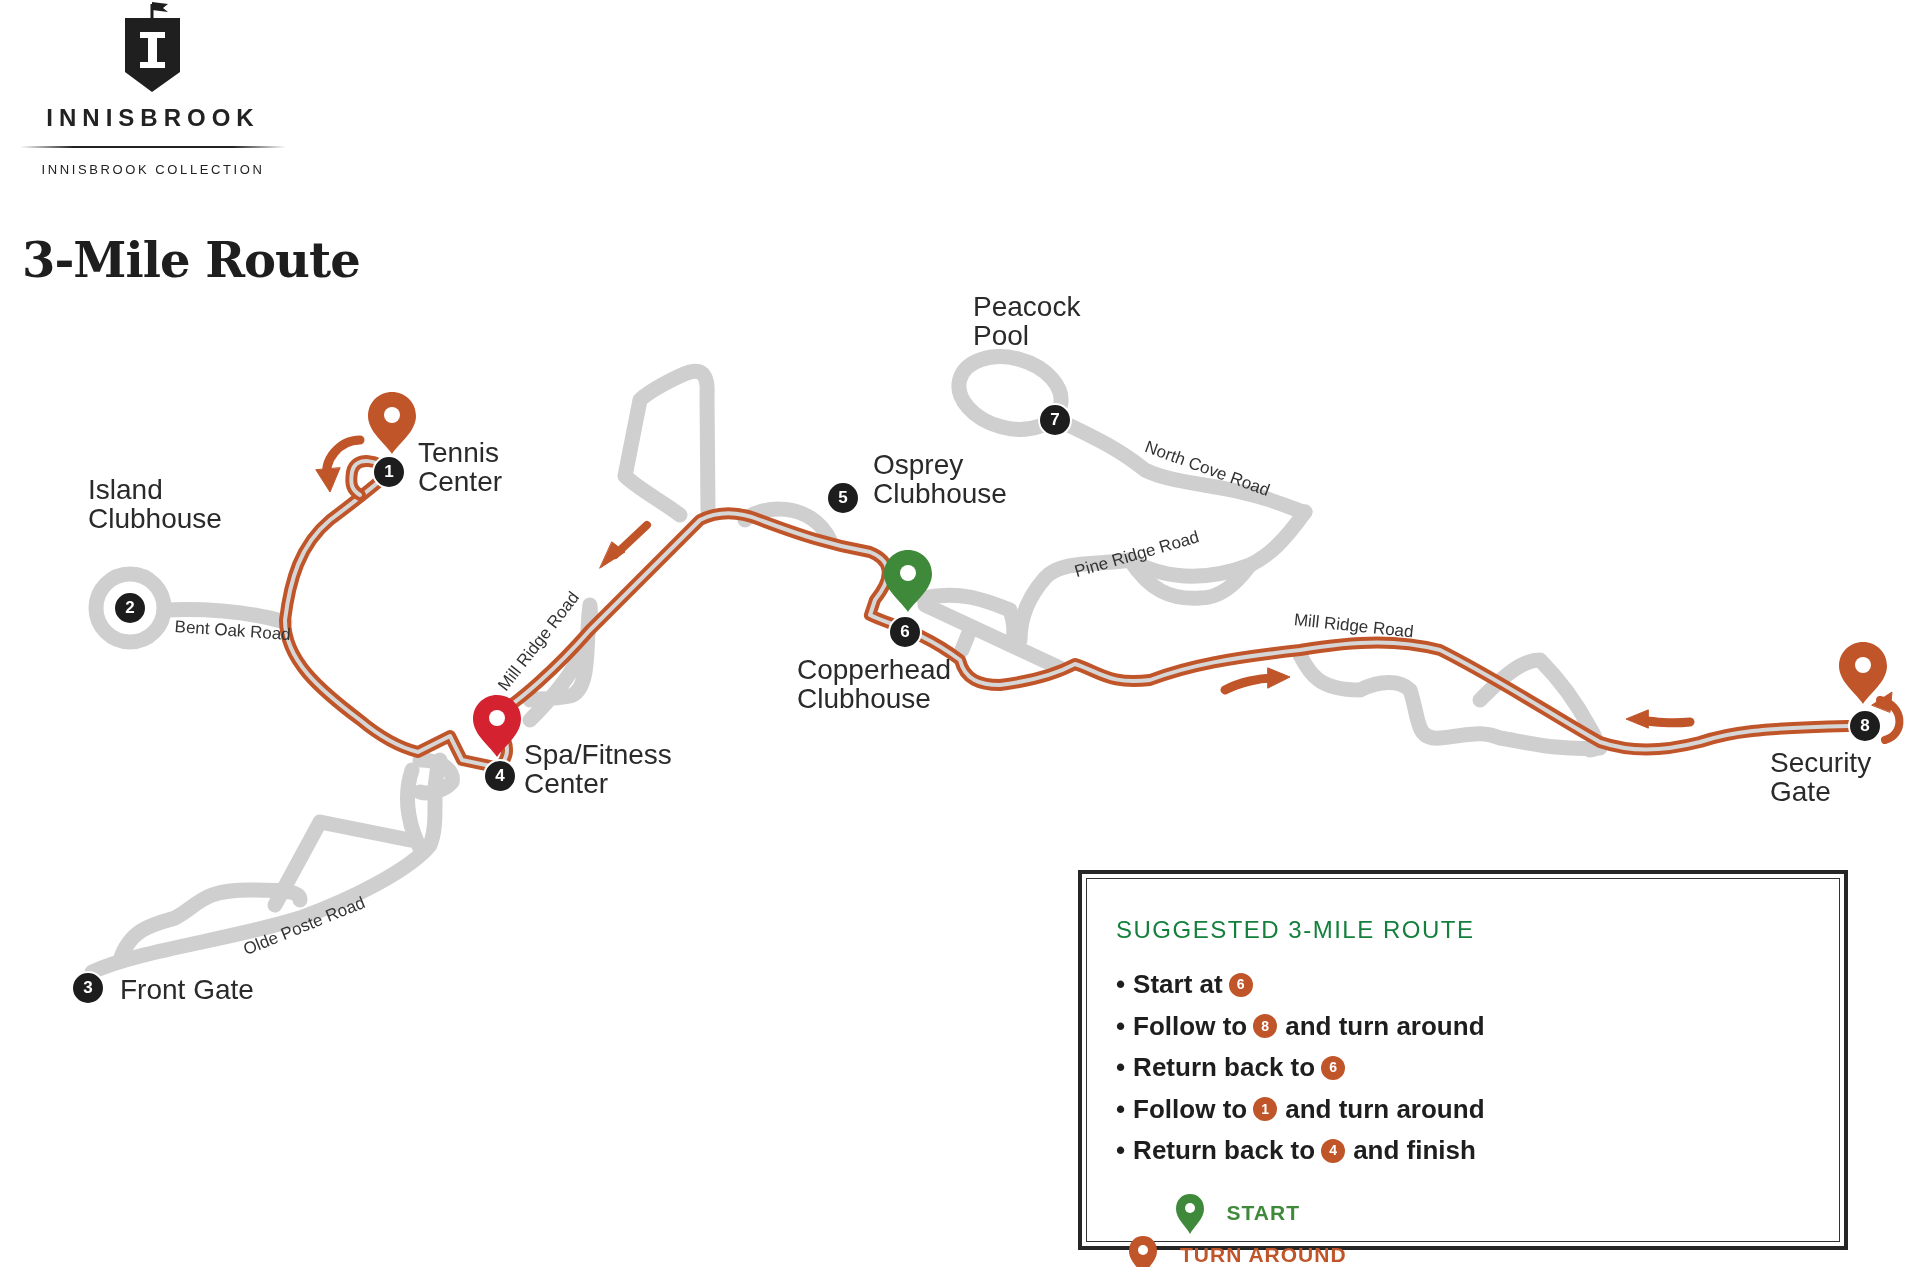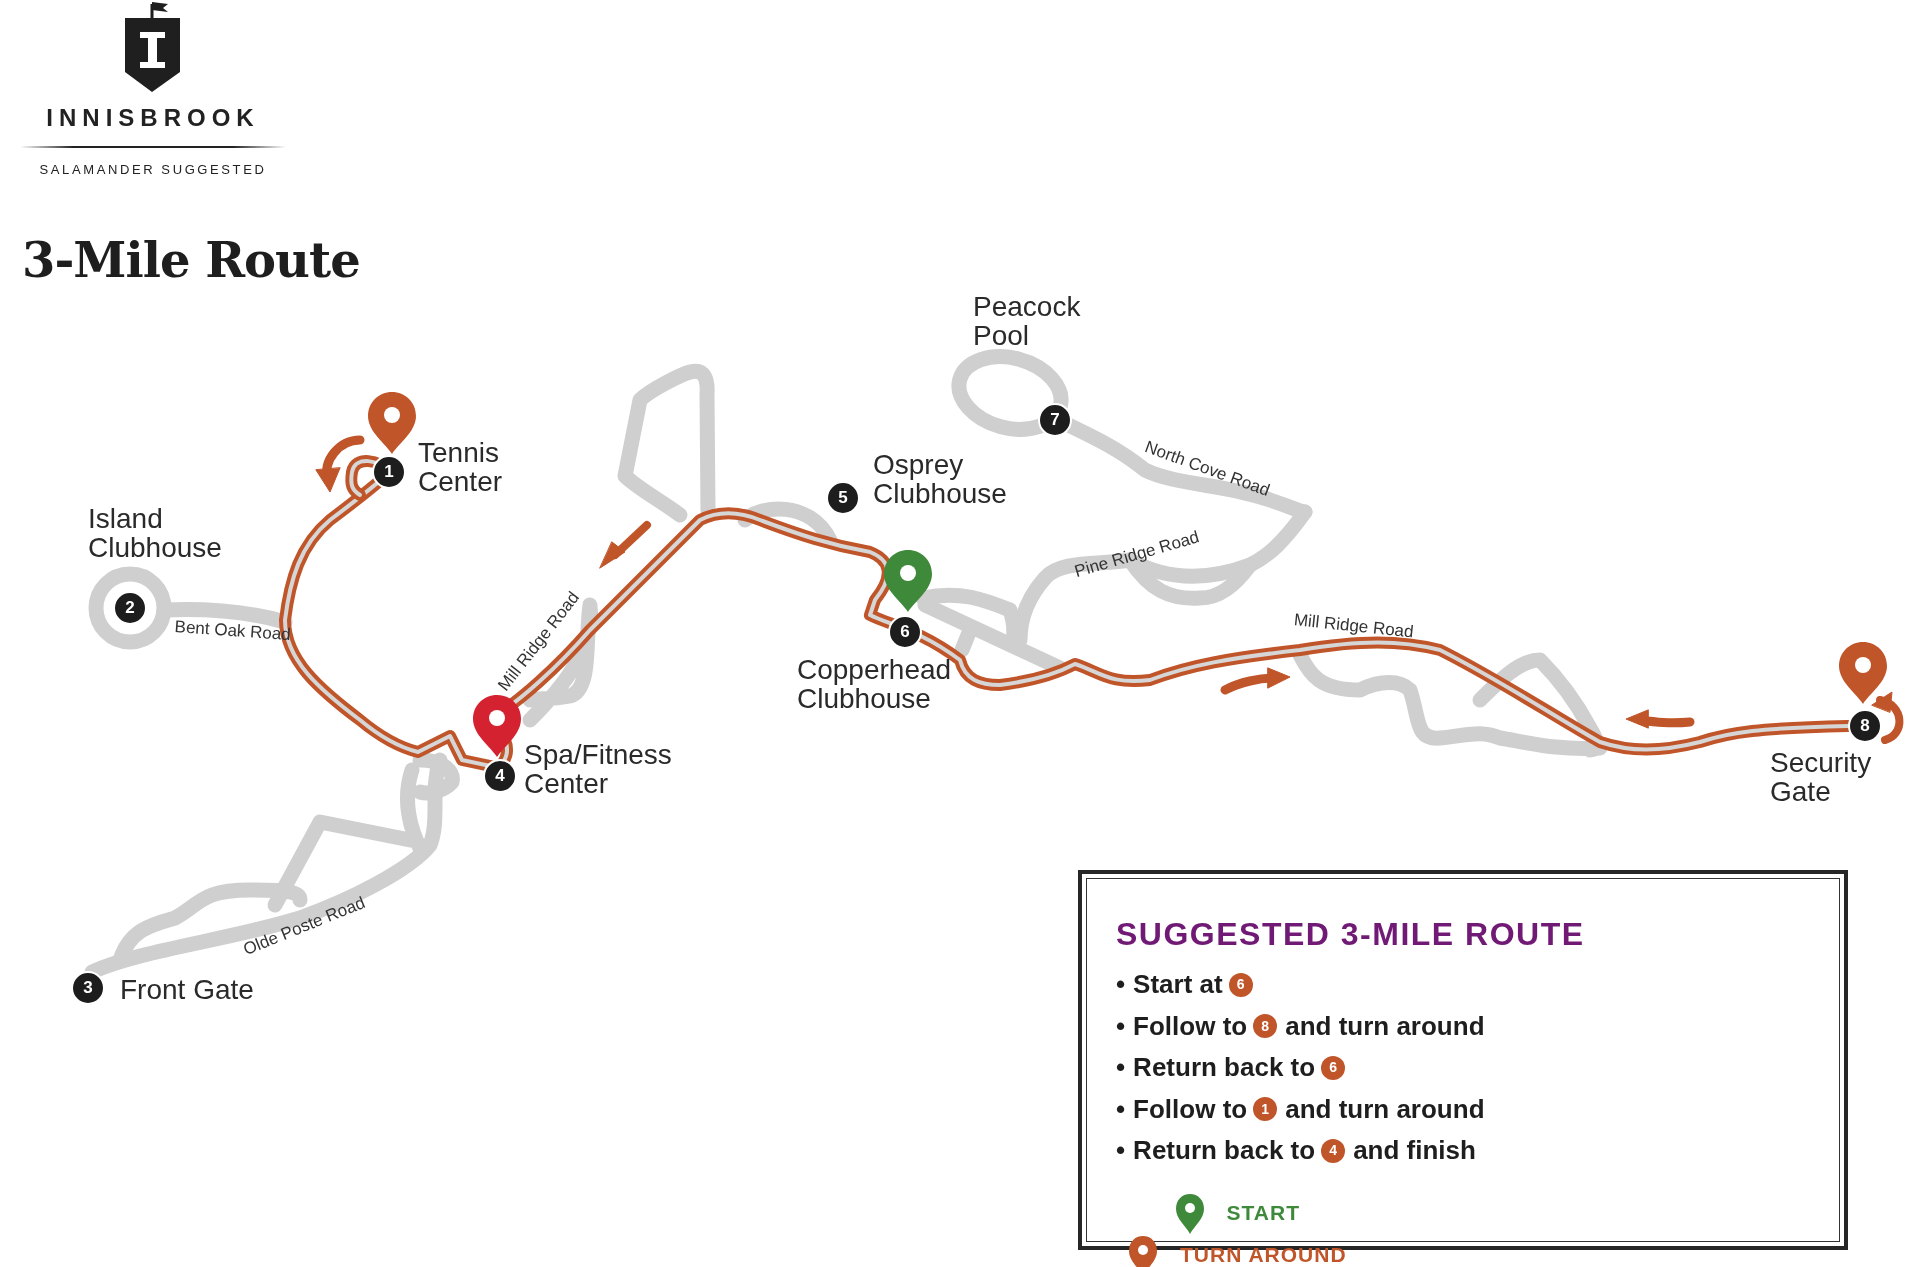--- a/index.html
+++ b/index.html
@@ -24,22 +24,22 @@
   .node { width:30px; height:30px; border-radius:50%; background:#1d1d1d; color:#fff;
     font-size:17px; font-weight:bold; display:flex; align-items:center; justify-content:center;
     border:2px solid #fff; box-sizing:content-box; }
   .road-label { font-size:17px; color:#333; white-space:nowrap; transform-origin:left bottom; }
 
   
   .legend { left:1078px; top:870px; width:770px; height:380px; border:4px solid #262626;
     box-sizing:border-box; }
   .legend-inner { position:absolute; left:4px; top:4px; right:4px; bottom:4px;
     border:1.5px solid #333; }
-  .legend-title { position:absolute; left:34px; top:42px; font-size:32px; font-weight:bold;
-    letter-spacing:1.5px; color:#701a75; }
+  .legend-title { position:absolute; left:34px; top:42px; font-size:24px; font-weight:normal;
+    letter-spacing:1.5px; color:#15803d; }
   .steps { position:absolute; left:34px; top:90px; margin:0; padding:0; list-style:none; }
   .step { font-size:26px; font-weight:bold; color:#1e1e1e; height:41.5px; line-height:41.5px;
     display:flex; align-items:center; }
   .step .bullet { margin-right:8px; }
   .badge { display:inline-flex; width:24px; height:24px; border-radius:50%; background:#c0552a;
     color:#fff; font-size:14px; font-weight:bold; align-items:center; justify-content:center;
     margin:0 8px 0 6px; }
   .key { position:absolute; top:318px; left:46px; display:flex; align-items:center;flex-direction:column; }
   .key-item { display:flex; align-items:center; margin-right:36px; }
   .key-label { font-size:21px; font-weight:bold; letter-spacing:1px; margin-left:22px; }
@@ -131,29 +131,29 @@
   <g fill="#3e8a3a">
       <use href="#pin" x="908" y="550"></use>
     </g>
   <g fill="#c0552a">
       <use href="#pin" x="1863" y="642"></use>
     </g>
 </svg>
 
 <div class="abs brand-name">INNISBROOK</div>
 <div class="abs brand-rule"></div>
-<div class="abs brand-sub">SALAMANDER SUGGESTED</div>
+<div class="abs brand-sub">INNISBROOK COLLECTION</div>
 <div class="abs page-title">3-Mile Route</div>
 
 <div class="abs node" style="left:372px;top:455px">1</div>
 <div class="abs place" style="left:418px;top:438px">Tennis
 Center</div>
 
 <div class="abs node" style="left:113px;top:591px">2</div>
-<div class="abs place" style="left:88px;top:504px">Island
+<div class="abs place" style="left:88px;top:475px">Island
 Clubhouse</div>
 
 <div class="abs node" style="left:71px;top:971px">3</div>
 <div class="abs place" style="left:120px;top:975px">Front Gate</div>
 
 <div class="abs node" style="left:483px;top:759px">4</div>
 <div class="abs place" style="left:524px;top:740px">Spa/Fitness
 Center</div>
 
 <div class="abs node" style="left:826px;top:481px">5</div>

